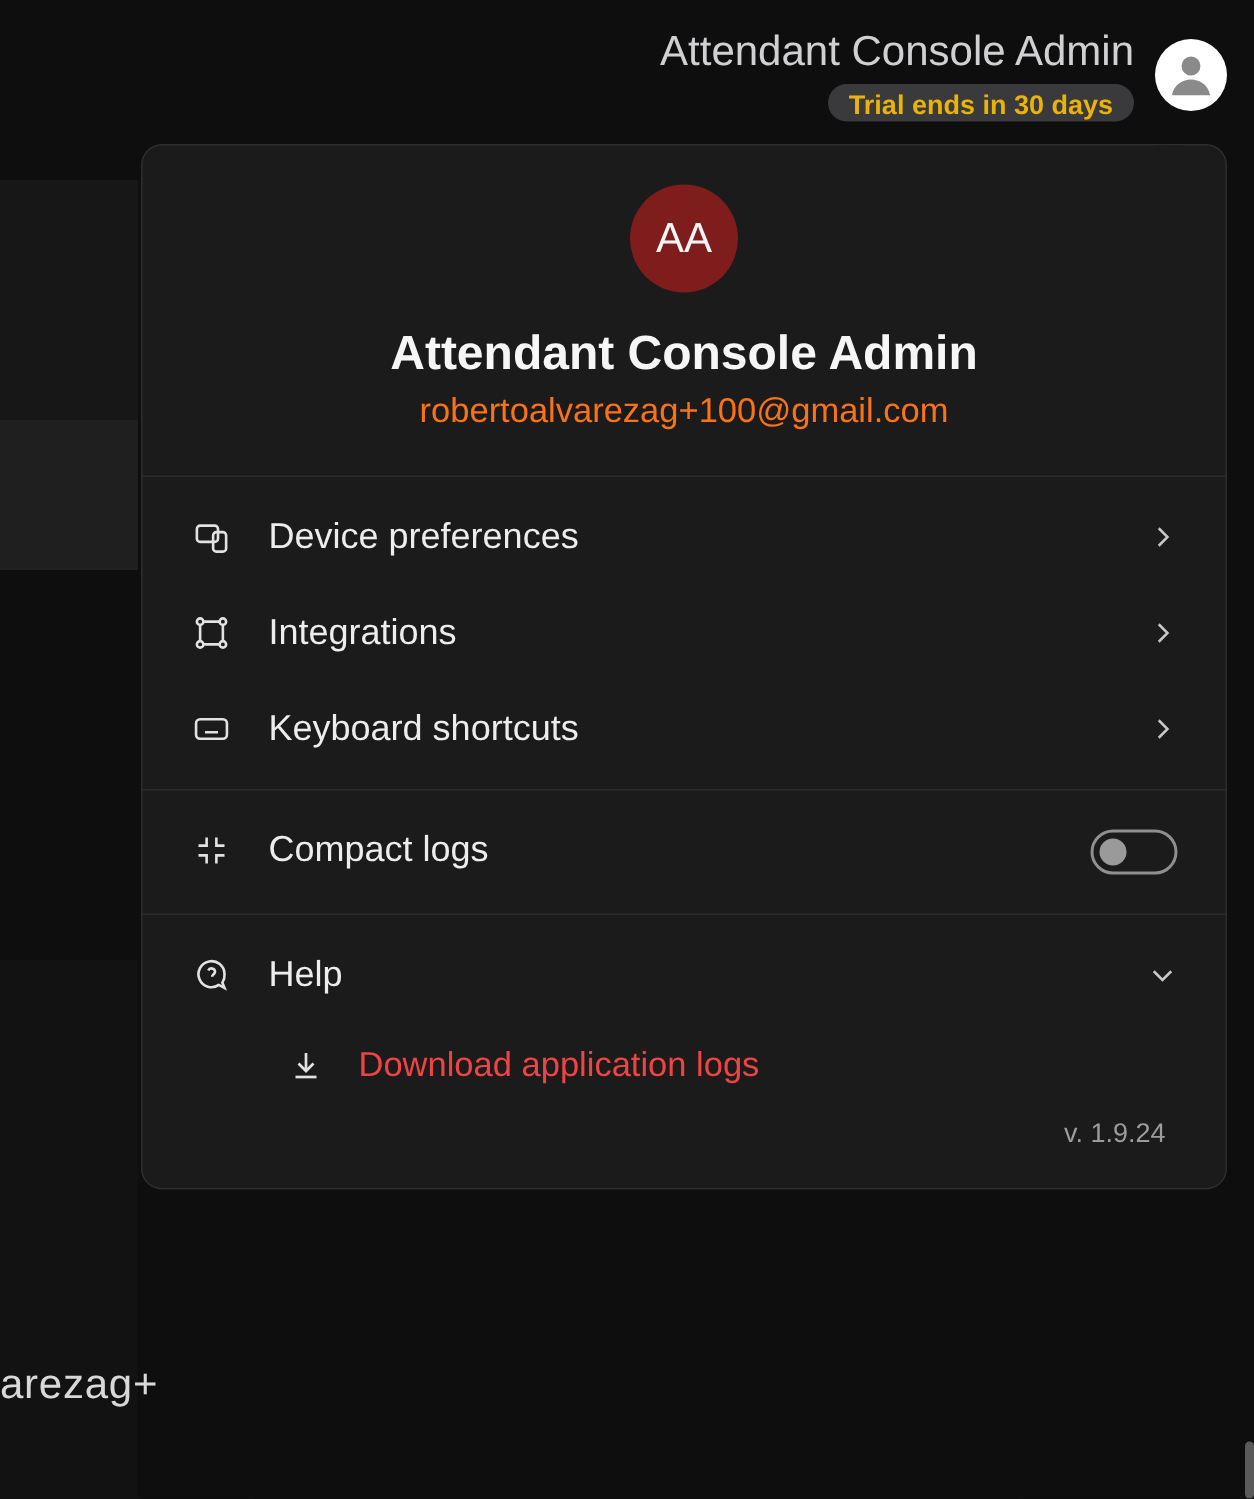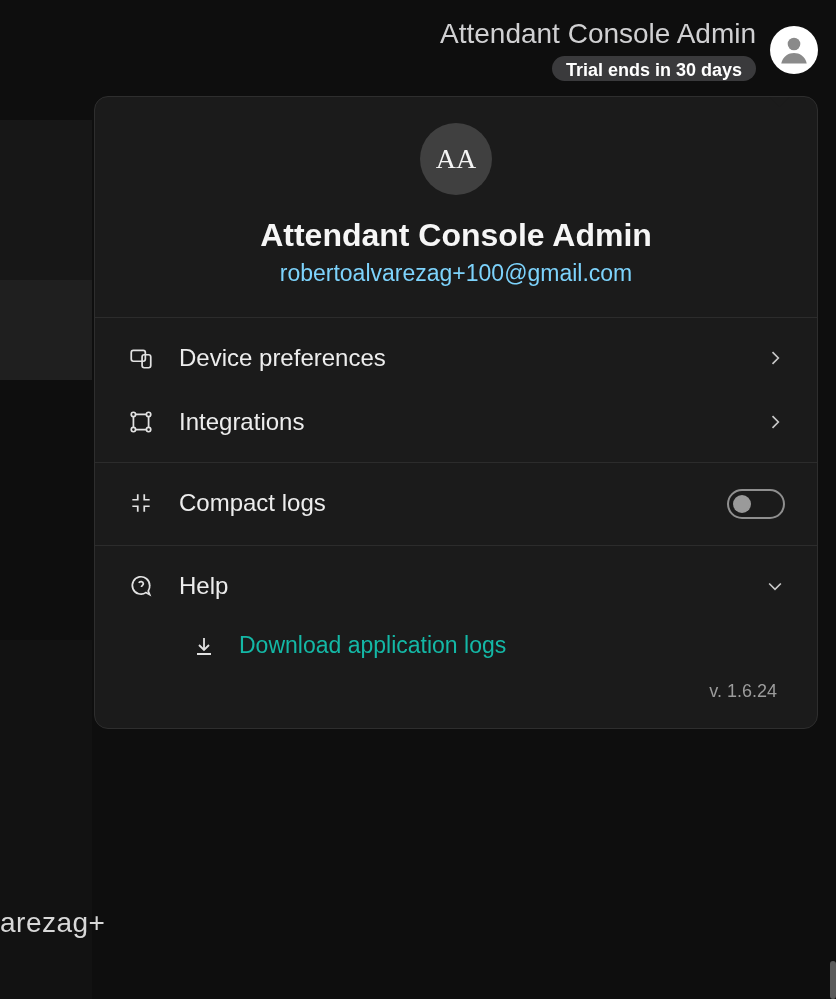--- a/index.html
+++ b/index.html
@@ -46,21 +46,21 @@
     align-items: flex-end;
     gap: 6px;
   }
   .header-title {
     font-size: 28px;
     color: #d0d0d2;
     font-weight: 400;
   }
   .trial-badge {
     background: #3a3a3c;
-    color: #ffffff;
+    color: #eab308;
     font-size: 18px;
     font-weight: 600;
     padding: 4px 14px 0;
     border-radius: 999px;
   }
   .avatar-circle {
     width: 48px;
     height: 48px;
     border-radius: 50%;
     background: #ffffff;
@@ -97,39 +97,38 @@
 
   .profile-block {
     padding: 26px 20px 30px;
     text-align: center;
     border-bottom: 1px solid #2c2c2c;
   }
   .profile-avatar {
     width: 72px;
     height: 72px;
     border-radius: 50%;
-    background: #404040;
+    background: #7f1d1d;
     color: #f4f4f4;
     font-size: 28px;
     font-weight: 500;
     display: flex;
     align-items: center;
     justify-content: center;
     margin: 0 auto 22px;
-    font-family: Liberation Serif, serif;
   }
   .profile-name {
     font-size: 32px;
     font-weight: 700;
     color: #f6f6f6;
     margin-bottom: 6px;
   }
   .profile-email {
     font-size: 23px;
-    color: #7dd3fc;
+    color: #f97316;
     font-weight: 400;
   }
 
   .section {
     border-bottom: 1px solid #2c2c2c;
     padding: 8px 0;
   }
   .section:last-child { border-bottom: none; }
 
   .row {
@@ -208,21 +207,21 @@
   }
   .subrow .icon-slot svg {
     width: 24px;
     height: 24px;
     stroke: #e2e2e2;
     fill: none;
     stroke-width: 1.8;
   }
   .subrow-label {
     font-size: 23px;
-    color: #14b8a6;
+    color: #ef4444;
   }
 
   .version {
     text-align: right;
     font-size: 18px;
     color: #9c9c9c;
     padding: 4px 40px 18px;
   }
 
   
@@ -293,20 +292,38 @@
         </svg>
       </span>
       <span class="row-label">Integrations</span>
       <span class="row-trailing chevron">
         <svg viewBox="0 0 24 24">
             <polyline points="9 5 16 12 9 19"></polyline>
           </svg>
       </span>
     </div>
 
+    <div class="row">
+      <span class="icon-slot">
+        <svg viewBox="0 0 24 24">
+          <rect x="2.5" y="6" width="19" height="12" rx="2.5"></rect>
+          <line x1="6" y1="10" x2="6" y2="10"></line>
+            <line x1="9.5" y1="10" x2="9.5" y2="10"></line>
+          <line x1="13" y1="10" x2="13" y2="10"></line>
+            <line x1="16.5" y1="10" x2="16.5" y2="10"></line>
+          <line x1="8" y1="14" x2="16" y2="14"></line>
+        </svg>
+      </span>
+      <span class="row-label">Keyboard shortcuts</span>
+      <span class="row-trailing chevron">
+        <svg viewBox="0 0 24 24">
+            <polyline points="9 5 16 12 9 19"></polyline>
+          </svg>
+      </span>
+    </div>
   </div>
 
   <div class="section">
     <div class="row">
       <span class="icon-slot">
         <svg viewBox="0 0 24 24">
           <polyline points="4 9 9 9 9 4"></polyline>
           <polyline points="20 9 15 9 15 4"></polyline>
           <polyline points="4 15 9 15 9 20"></polyline>
           <polyline points="20 15 15 15 15 20"></polyline>
@@ -340,19 +357,19 @@
       <span class="icon-slot">
         <svg viewBox="0 0 24 24">
           <line x1="12" y1="4" x2="12" y2="15"></line>
           <polyline points="7 11 12 16 17 11"></polyline>
           <line x1="5" y1="20" x2="19" y2="20"></line>
         </svg>
       </span>
       <span class="subrow-label">Download application logs</span>
     </div>
 
-    <div class="version">v. 1.6.24</div>
+    <div class="version">v. 1.9.24</div>
   </div>
 
 
 </div>
 
 <div class="sb-hint"></div>
 
 </body></html>

